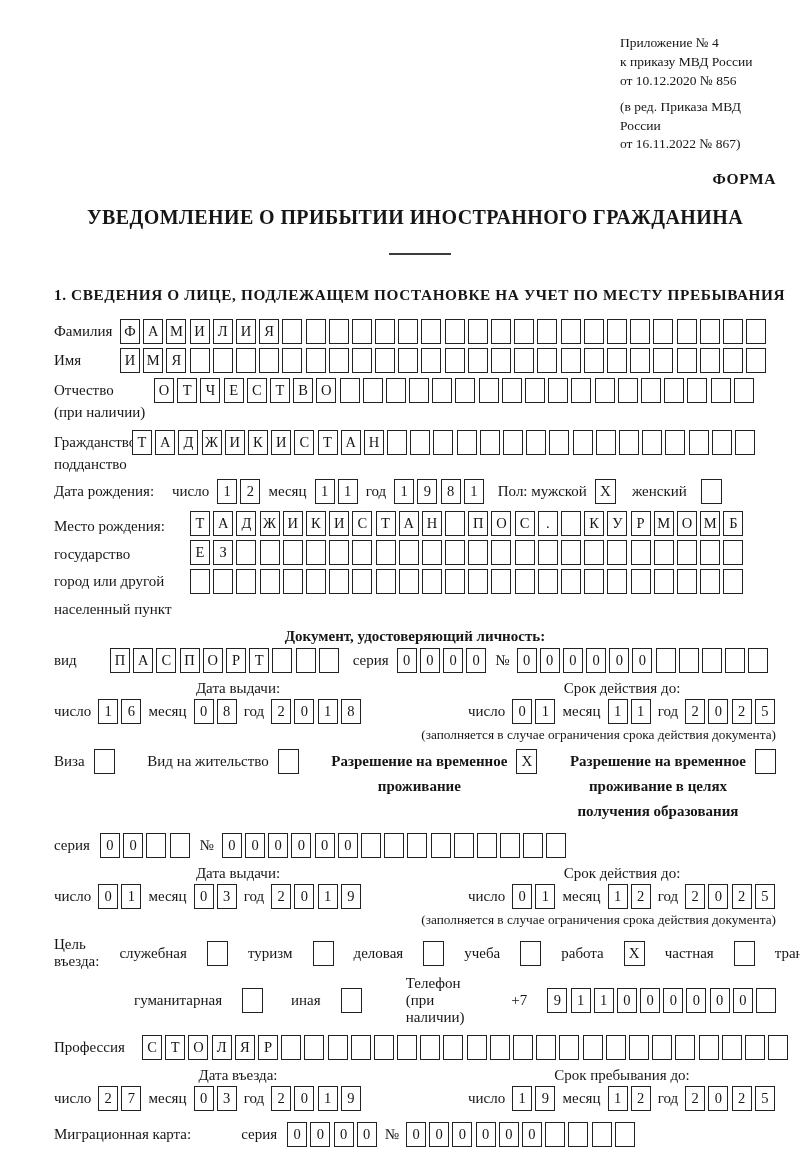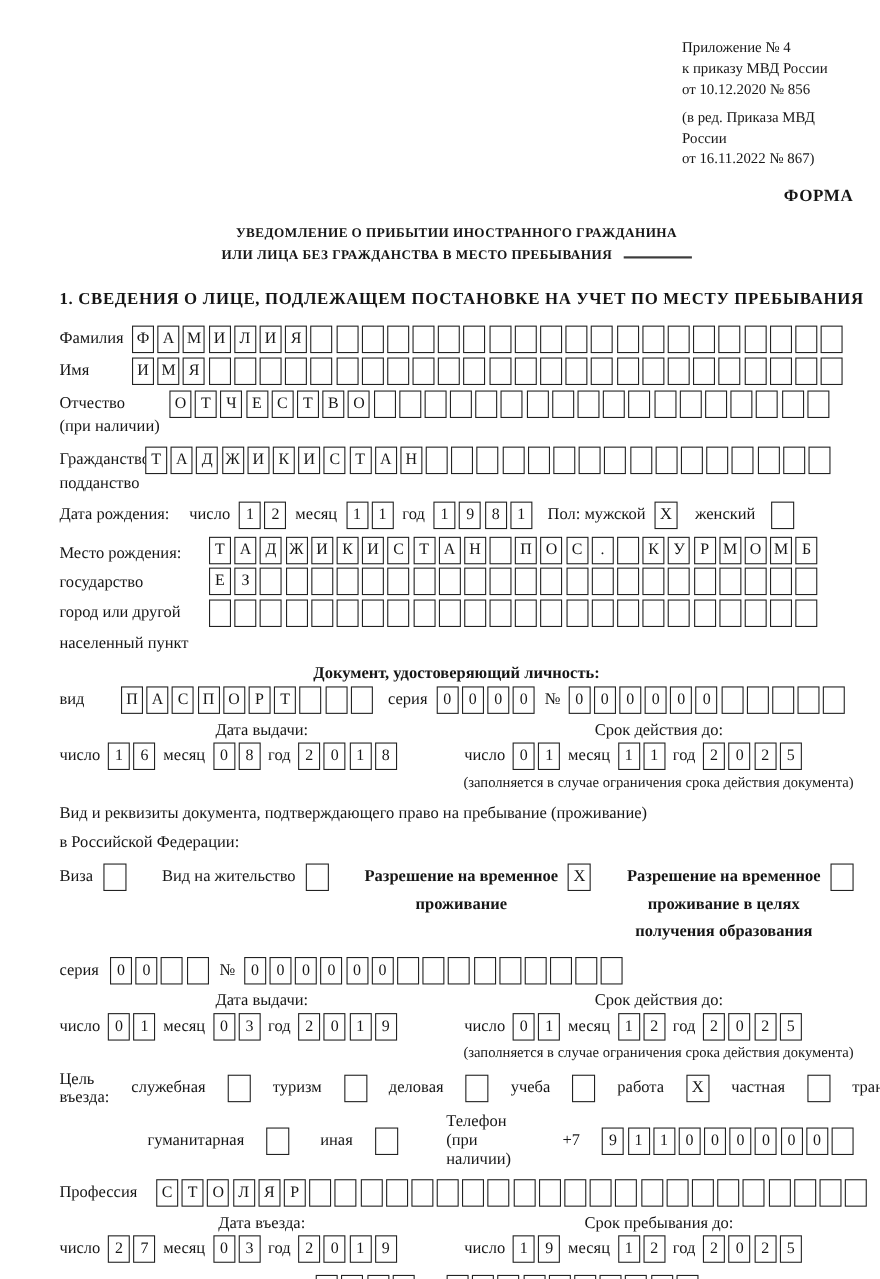--- a/index.html
+++ b/index.html
@@ -9,41 +9,41 @@
     color:#161616;
     font-family:"Liberation Serif", serif;
     font-size:15px;
   }
   .page { padding:34px 24px 10px 54px; }
 
   .annex { margin-left:566px; font-size:13.5px; line-height:1.4; }
   .annex .rev { margin-top:7px; }
   .forma { font-weight:bold; text-align:right; margin-top:16px; font-size:15.5px; letter-spacing:.6px; }
 
-  .title { text-align:center; font-weight:bold; font-size:12px; line-height:1.55; margin-top:14px; letter-spacing:.4px; }
+  .title { text-align:center; font-weight:bold; font-size:20px; line-height:1.55; margin-top:14px; letter-spacing:.4px; }
   .title .blank { display:inline-block; width:62px; height:14px; border-bottom:2.5px solid #3c3c3c; margin-left:10px; }
 
   .sec1 { font-weight:bold; font-size:15.3px; letter-spacing:.6px; margin-top:22px; white-space:nowrap; }
 
   .cells { display:inline-flex; gap:3.2px; }
   .cell  { flex:none; width:20px; height:25px; border:1.6px solid #222; display:inline-flex; align-items:center; justify-content:center; font-size:14.5px; background:#fff; }
   .checkbox { flex:none; width:21px; height:25px; border:1.6px solid #222; display:inline-flex; align-items:center; justify-content:center; font-size:15px; background:#fff; }
 
   .frow { display:flex; align-items:flex-start; }
   .lbl  { flex:none; line-height:25px; }
   .lbl2 { flex:none; line-height:1.45; padding-top:2px; }
 
   .w66  { width:66px; }  .w100 { width:100px; } .w78 { width:78px; }
   .w136 { width:136px; } .w110 { width:110px; } 
   .cellrow { margin-top:3.6px; }
   .cellrow:first-child { margin-top:0; }
 
   .center-b { text-align:center; font-weight:bold; margin-top:5px; font-size:15px; }
 
-  .dates { display:flex; margin-top:7px; }
+  .dates { display:flex; margin-top:7px;gap:46px; }
   .dg-left { width:368px; flex:none; }
   .dg-right { flex:1; }
   .dg-label { text-align:center; }
   .dg-row { display:flex; align-items:center; gap:7px; margin-top:2px; }
   .note { text-align:right; font-size:13.3px; margin-top:3px; }
 
   .opts { display:flex; justify-content:space-between; align-items:flex-start; margin-top:6px; }
   .opt { display:flex; align-items:flex-start; gap:9px; }
   .opt .ml { text-align:center; line-height:1.65;font-weight:bold; }
   .opt .sl { line-height:25px; }
@@ -60,21 +60,21 @@
     <div>к приказу МВД России</div>
     <div>от 10.12.2020 № 856</div>
     <div class="rev">(в ред. Приказа МВД России</div>
     <div>от 16.11.2022 № 867)</div>
   </div>
 
   <div class="forma">ФОРМА</div>
 
   <div class="title">
     <div>УВЕДОМЛЕНИЕ О ПРИБЫТИИ ИНОСТРАННОГО ГРАЖДАНИНА</div>
-    <div><span>ИЛИ ЛИЦА БЕЗ ГРАЖДАНСТВА В МЕСТО ПРЕБЫВАНИЯ</span><span class="blank"></span></div>
+    <div><span class="blank"></span></div>
   </div>
 
   <div class="sec1">1. СВЕДЕНИЯ О ЛИЦЕ, ПОДЛЕЖАЩЕМ ПОСТАНОВКЕ НА УЧЕТ ПО МЕСТУ ПРЕБЫВАНИЯ</div>
 
   <div class="frow" style="margin-top:15px">
     <span class="lbl w66">Фамилия</span>
     <span class="cells">
         <span class="cell">Ф</span>
         <span class="cell">А</span>
         <span class="cell">М</span>
@@ -405,24 +405,20 @@
             <span class="cell">2</span>
             <span class="cell">0</span>
             <span class="cell">2</span>
             <span class="cell">5</span>
           </span>
       </div>
     </div>
   </div>
   <div class="note">(заполняется в случае ограничения срока действия документа)</div>
 
-  <div style="margin-top:9px; line-height:1.7">
-    <div>Вид и реквизиты документа, подтверждающего право на пребывание (проживание)</div>
-    <div>в Российской Федерации:</div>
-  </div>
 
   <div class="opts">
     <div class="opt">
       <span class="sl">Виза</span>
       <span class="checkbox"></span>
     </div>
     <div class="opt">
       <span class="sl">Вид на жительство</span>
       <span class="checkbox"></span>
     </div>

